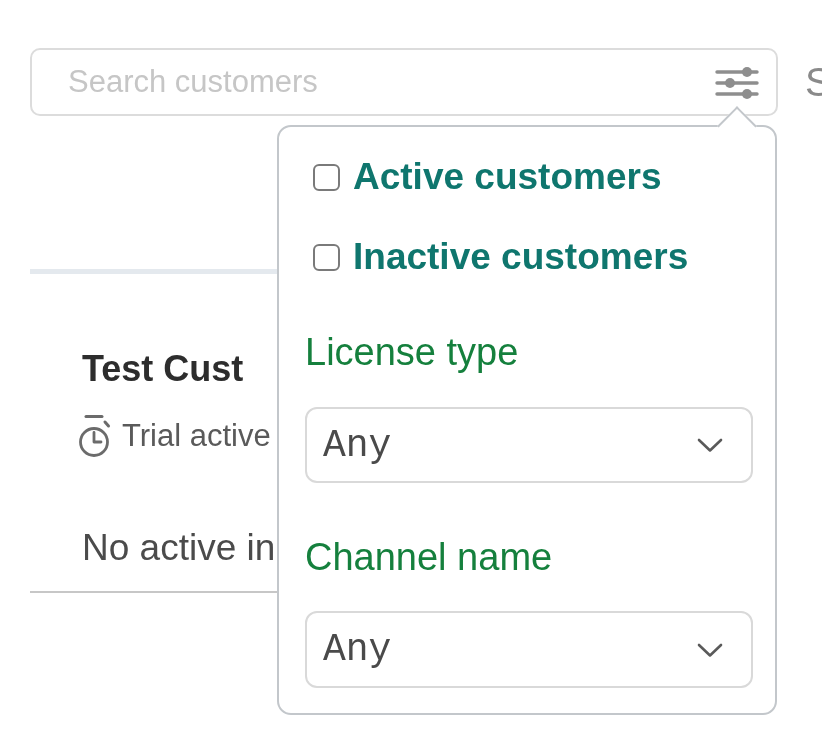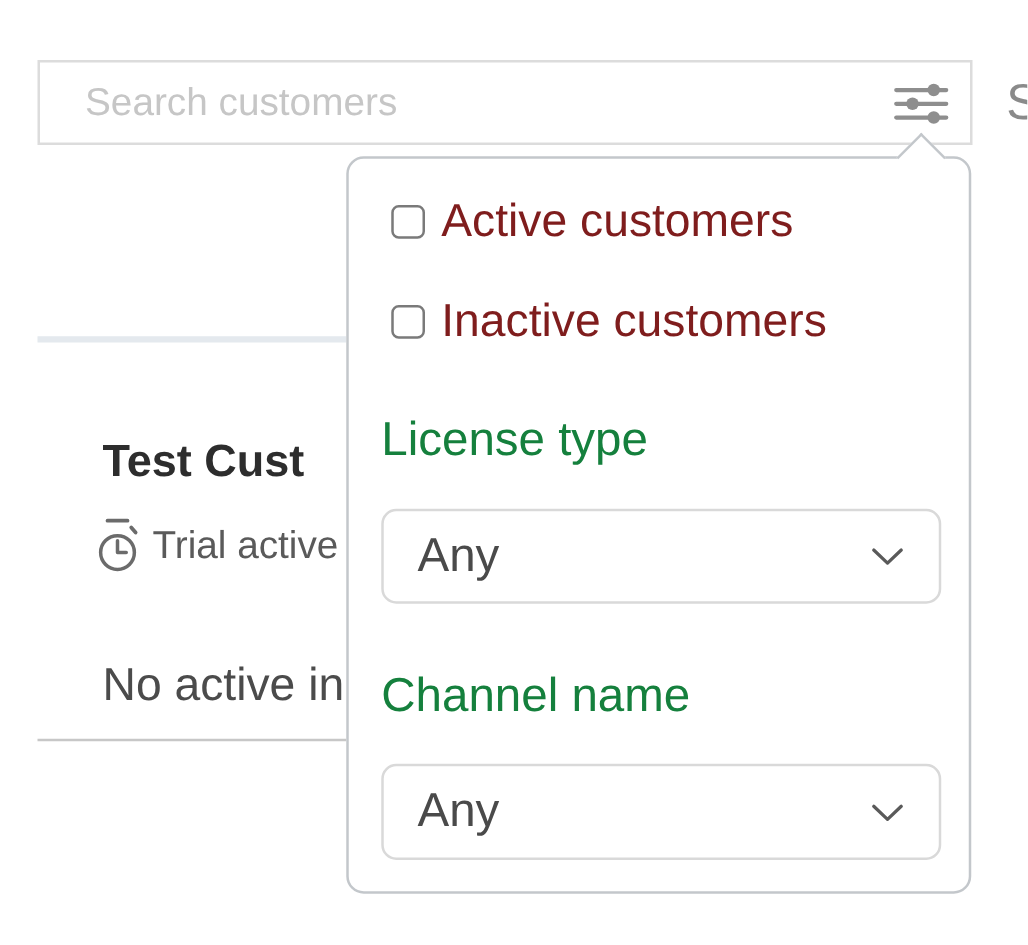--- a/index.html
+++ b/index.html
@@ -12,21 +12,21 @@
     background: #ffffff;
     font-family: "Liberation Sans", sans-serif;
   }
 
   
   .search-box {
     position: absolute;
     left: 30px; top: 48px;
     width: 748px; height: 68px;
     border: 2px solid #dcdcdc;
-    border-radius: 0;
+    border-radius: 10px;
     background: #fff;
   }
   .search-input {
     position: absolute;
     left: 36px; top: 0;
     width: 620px; height: 64px;
     border: none; outline: none;
     font-family: "Liberation Sans", sans-serif;
     font-size: 31px;
     color: #555;
@@ -132,22 +132,23 @@
   .check-row.row-1 { top: 108px; align-items: center; }
   .checkbox {
     width: 27px; height: 27px;
     border: 2px solid #7a7a7a;
     border-radius: 6px;
     background: #fff;
     flex: 0 0 auto;
   }
   .check-label {
     font-size: 37px;
-    color: #7f1d1d;
-    white-space: nowrap;
+    color: #0f766e;
+    white-space: nowrap;
+    font-weight: bold;
   }
   .field-label {
     position: absolute;
     left: 26px;
     font-size: 38px;
     color: #15803d;
     white-space: nowrap;
   }
   .field-label.label-0 { top: 204px; }
   .field-label.label-1 { top: 409px; }
@@ -158,24 +159,25 @@
     border: 2px solid #d9d9d9;
     border-radius: 12px;
     background: #fff;
     display: flex;
     align-items: center;
     cursor: pointer;
   }
   .select.select-0 { top: 280px; }
   .select.select-1 { top: 484px; height: 77px; }
   .select-value {
-    margin-left: 27px;
+    margin-left: 16px;
     font-size: 38px;
     color: #4a4a4a;
     white-space: nowrap;
+    font-family: Liberation Mono, monospace;
   }
   .select-chevron {
     position: absolute;
     right: 28px;
     top: 50%;
     margin-top: -7px;
   }
 </style>
 </head>
 <body>

